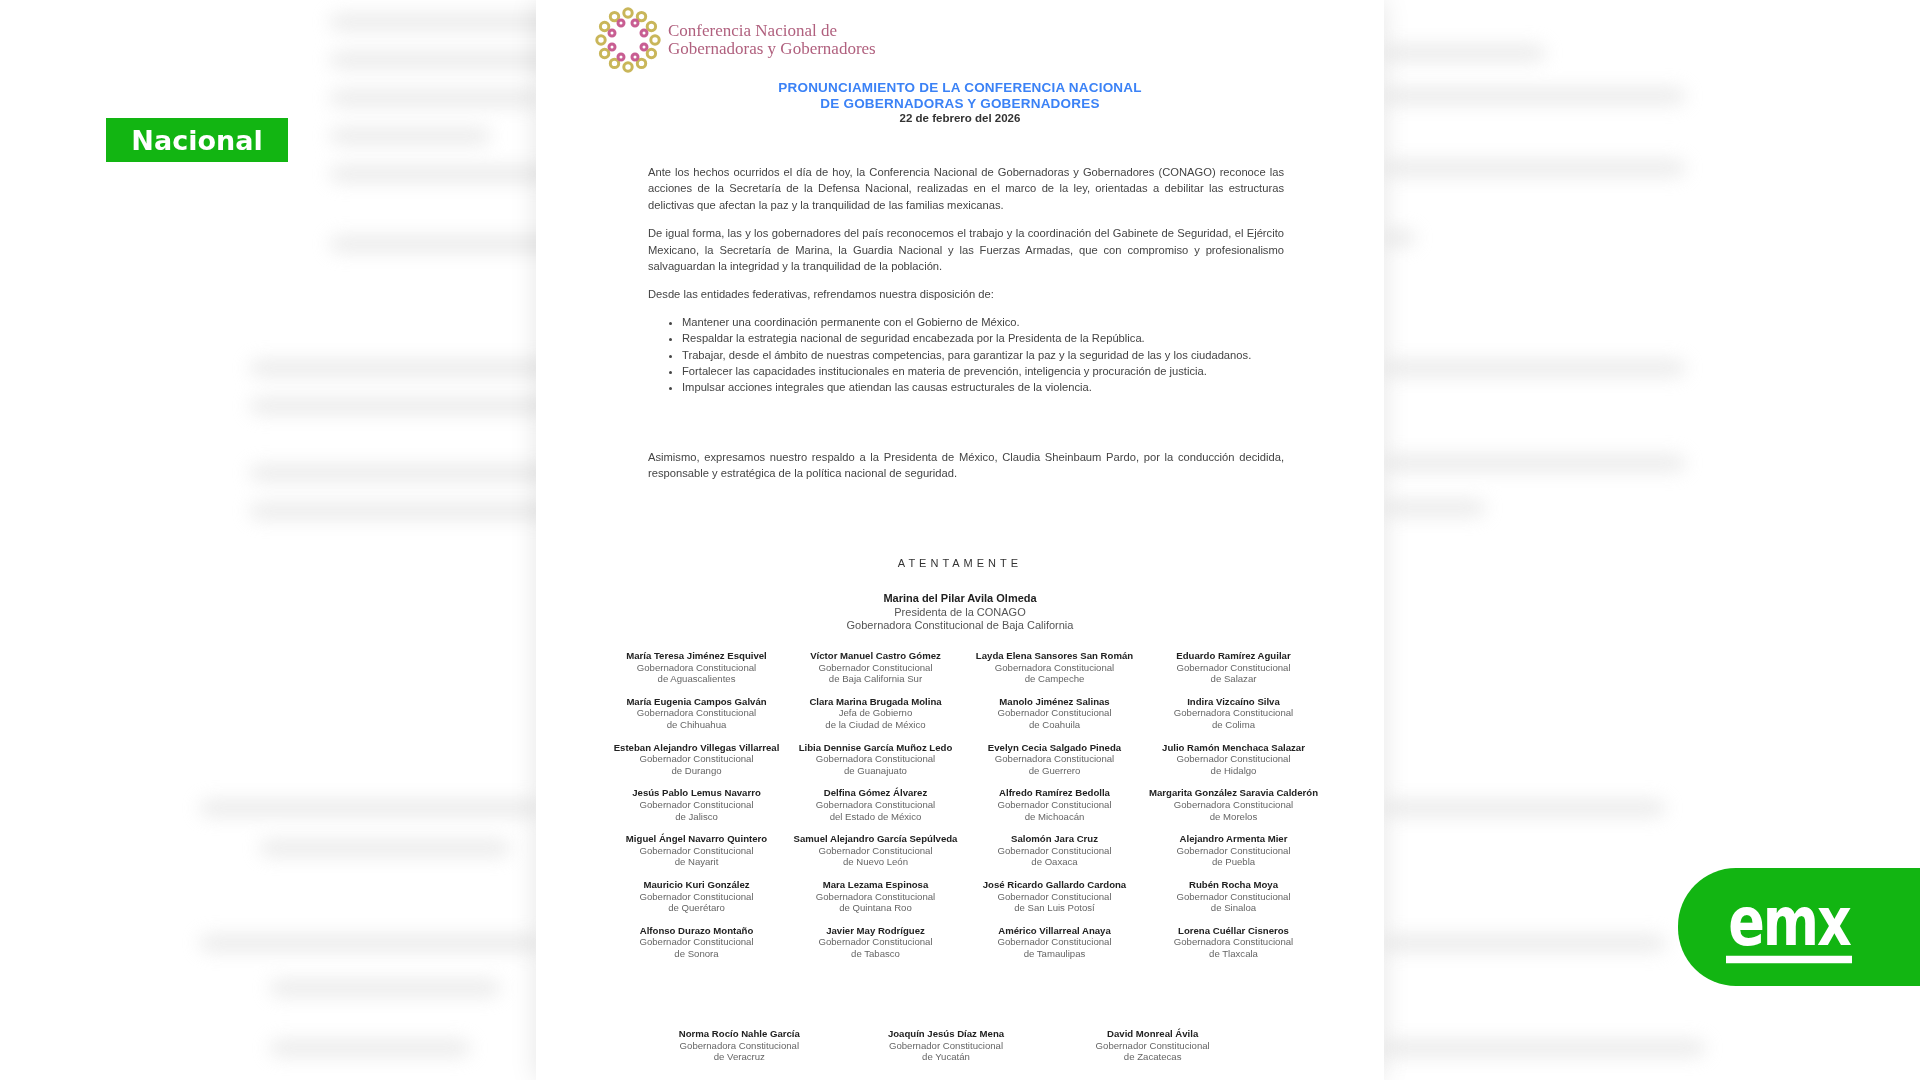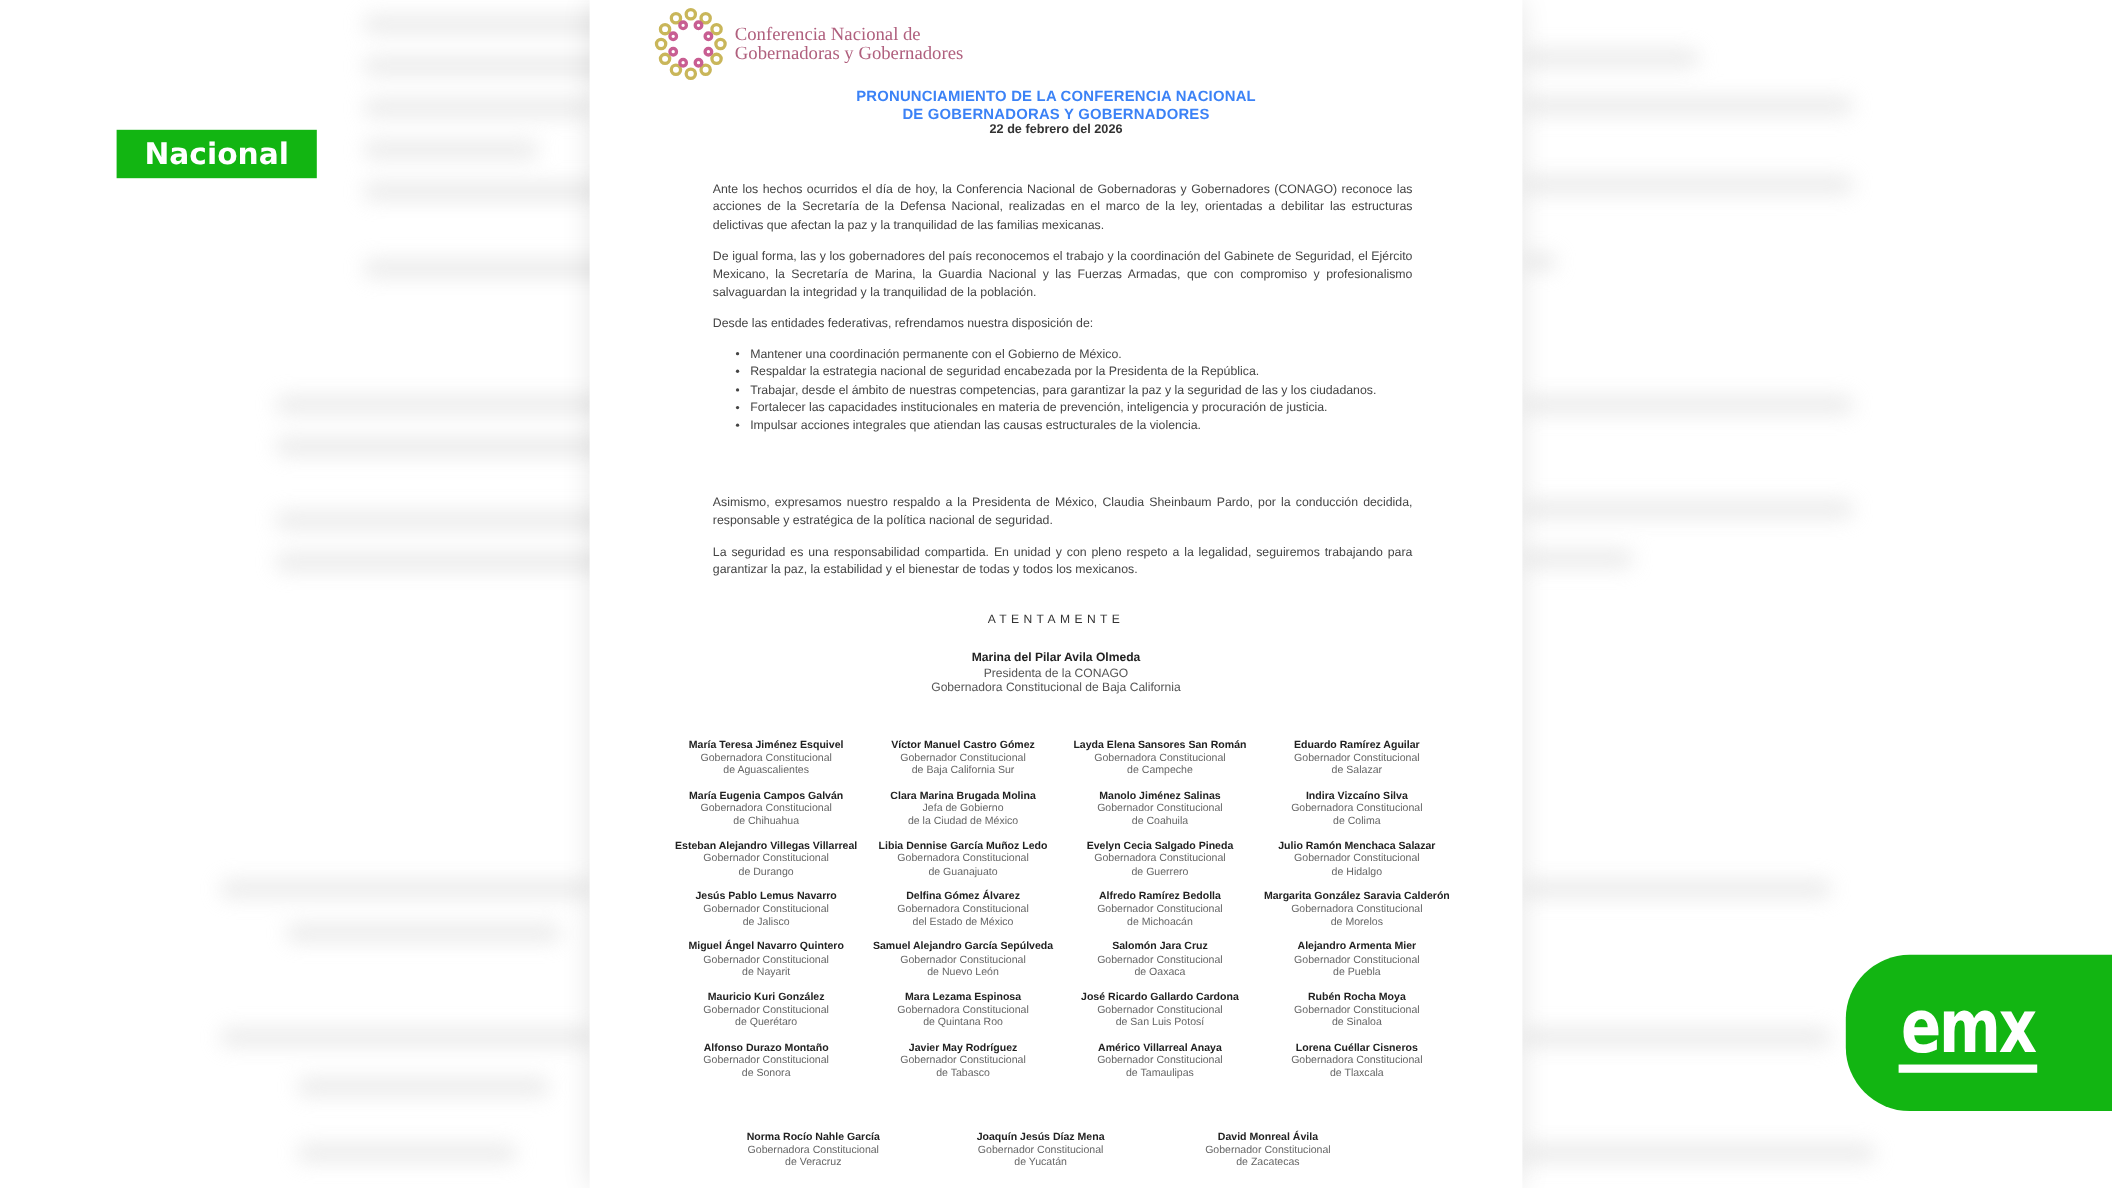--- a/index.html
+++ b/index.html
@@ -33,36 +33,36 @@
   .body { position:absolute; left:112px; width:636px; top:152px; font-size:11.2px; line-height:16.4px; text-align:justify; color:#444; }
   .body p { margin:12px 0 11px 0; }
   .body ul { margin:0 0 11px 0; padding-left:34px; }
   .body li { margin:0; }
   .spacer { height:30px; }
 
   .attentamente { position:absolute; left:0; right:0; top:557px; text-align:center; font-weight:normal; font-size:11px; letter-spacing:4px; color:#333; }
   .president { position:absolute; left:0; right:0; top:592px; text-align:center; font-size:11px; line-height:13.5px; color:#555; }
   .president .n { font-weight:bold; color:#222; }
 
-  .sig-grid { position:absolute; left:74px; width:710px; top:672px; display:grid; grid-template-columns: repeat(4, 1fr); column-gap:6px; }
+  .sig-grid { position:absolute; left:74px; width:710px; top:650px; display:grid; grid-template-columns: repeat(4, 1fr); column-gap:6px; }
   .sig { text-align:center; font-size:9.6px; line-height:11.6px; color:#666; margin-bottom:11px; }
   .sig .n { font-weight:bold; color:#222; }
   .sig-grid-last { position:absolute; left:100px; width:620px; top:1028px; display:grid; grid-template-columns: repeat(3, 1fr); }
 
   
   .category-tag {
     position:absolute; left:106px; top:118px; width:182px; height:44px;
     background:#12b512; color:#fff; font-weight:bold; font-size:27px;
     display:flex; align-items:center; justify-content:center;
     font-family:"DejaVu Sans", sans-serif;
   }
 
   
   .emx-badge {
-    position:absolute; left:1678px; top:868px; width:242px; height:142px;
+    position:absolute; left:1678px; top:868px; width:242px; height:118px;
     background:#12b512; border-radius:58px 0 0 58px;
     display:flex; align-items:center; justify-content:center;
   }
   .emx-text { color:#fff; font-family:"DejaVu Sans", sans-serif; font-weight:bold; font-size:54px; letter-spacing:-2px; line-height:50px; border-bottom:6px solid #fff; padding:0 2px 2px 2px; transform:scaleY(1.25); margin-left:-20px; }
 </style>
 </head>
 <body>
 
 <div class="bg-blur">
   <div class="bg-line" style="left:330px;top:14px;width:260px;"></div>
@@ -137,21 +137,20 @@
       <p>Desde las entidades federativas, refrendamos nuestra disposición de:</p>
       <ul>
         <li>Mantener una coordinación permanente con el Gobierno de México.</li>
         <li>Respaldar la estrategia nacional de seguridad encabezada por la Presidenta de la República.</li>
         <li>Trabajar, desde el ámbito de nuestras competencias, para garantizar la paz y la seguridad de las y los ciudadanos.</li>
         <li>Fortalecer las capacidades institucionales en materia de prevención, inteligencia y procuración de justicia.</li>
         <li>Impulsar acciones integrales que atiendan las causas estructurales de la violencia.</li>
       </ul>
       <div class="spacer"></div>
       <p>Asimismo, expresamos nuestro respaldo a la Presidenta de México, Claudia Sheinbaum Pardo, por la conducción decidida, responsable y estratégica de la política nacional de seguridad.</p>
-      <p>La seguridad es una responsabilidad compartida. En unidad y con pleno respeto a la legalidad, seguiremos trabajando para garantizar la paz, la estabilidad y el bienestar de todas y todos los mexicanos.</p>
     </div>
 
     <div class="attentamente">ATENTAMENTE</div>
     <div class="president">
       <div class="n">Marina del Pilar Avila Olmeda</div>
       <div>Presidenta de la CONAGO</div>
       <div>Gobernadora Constitucional de Baja California</div>
     </div>
 
     <div class="sig-grid" id="sig-grid">

